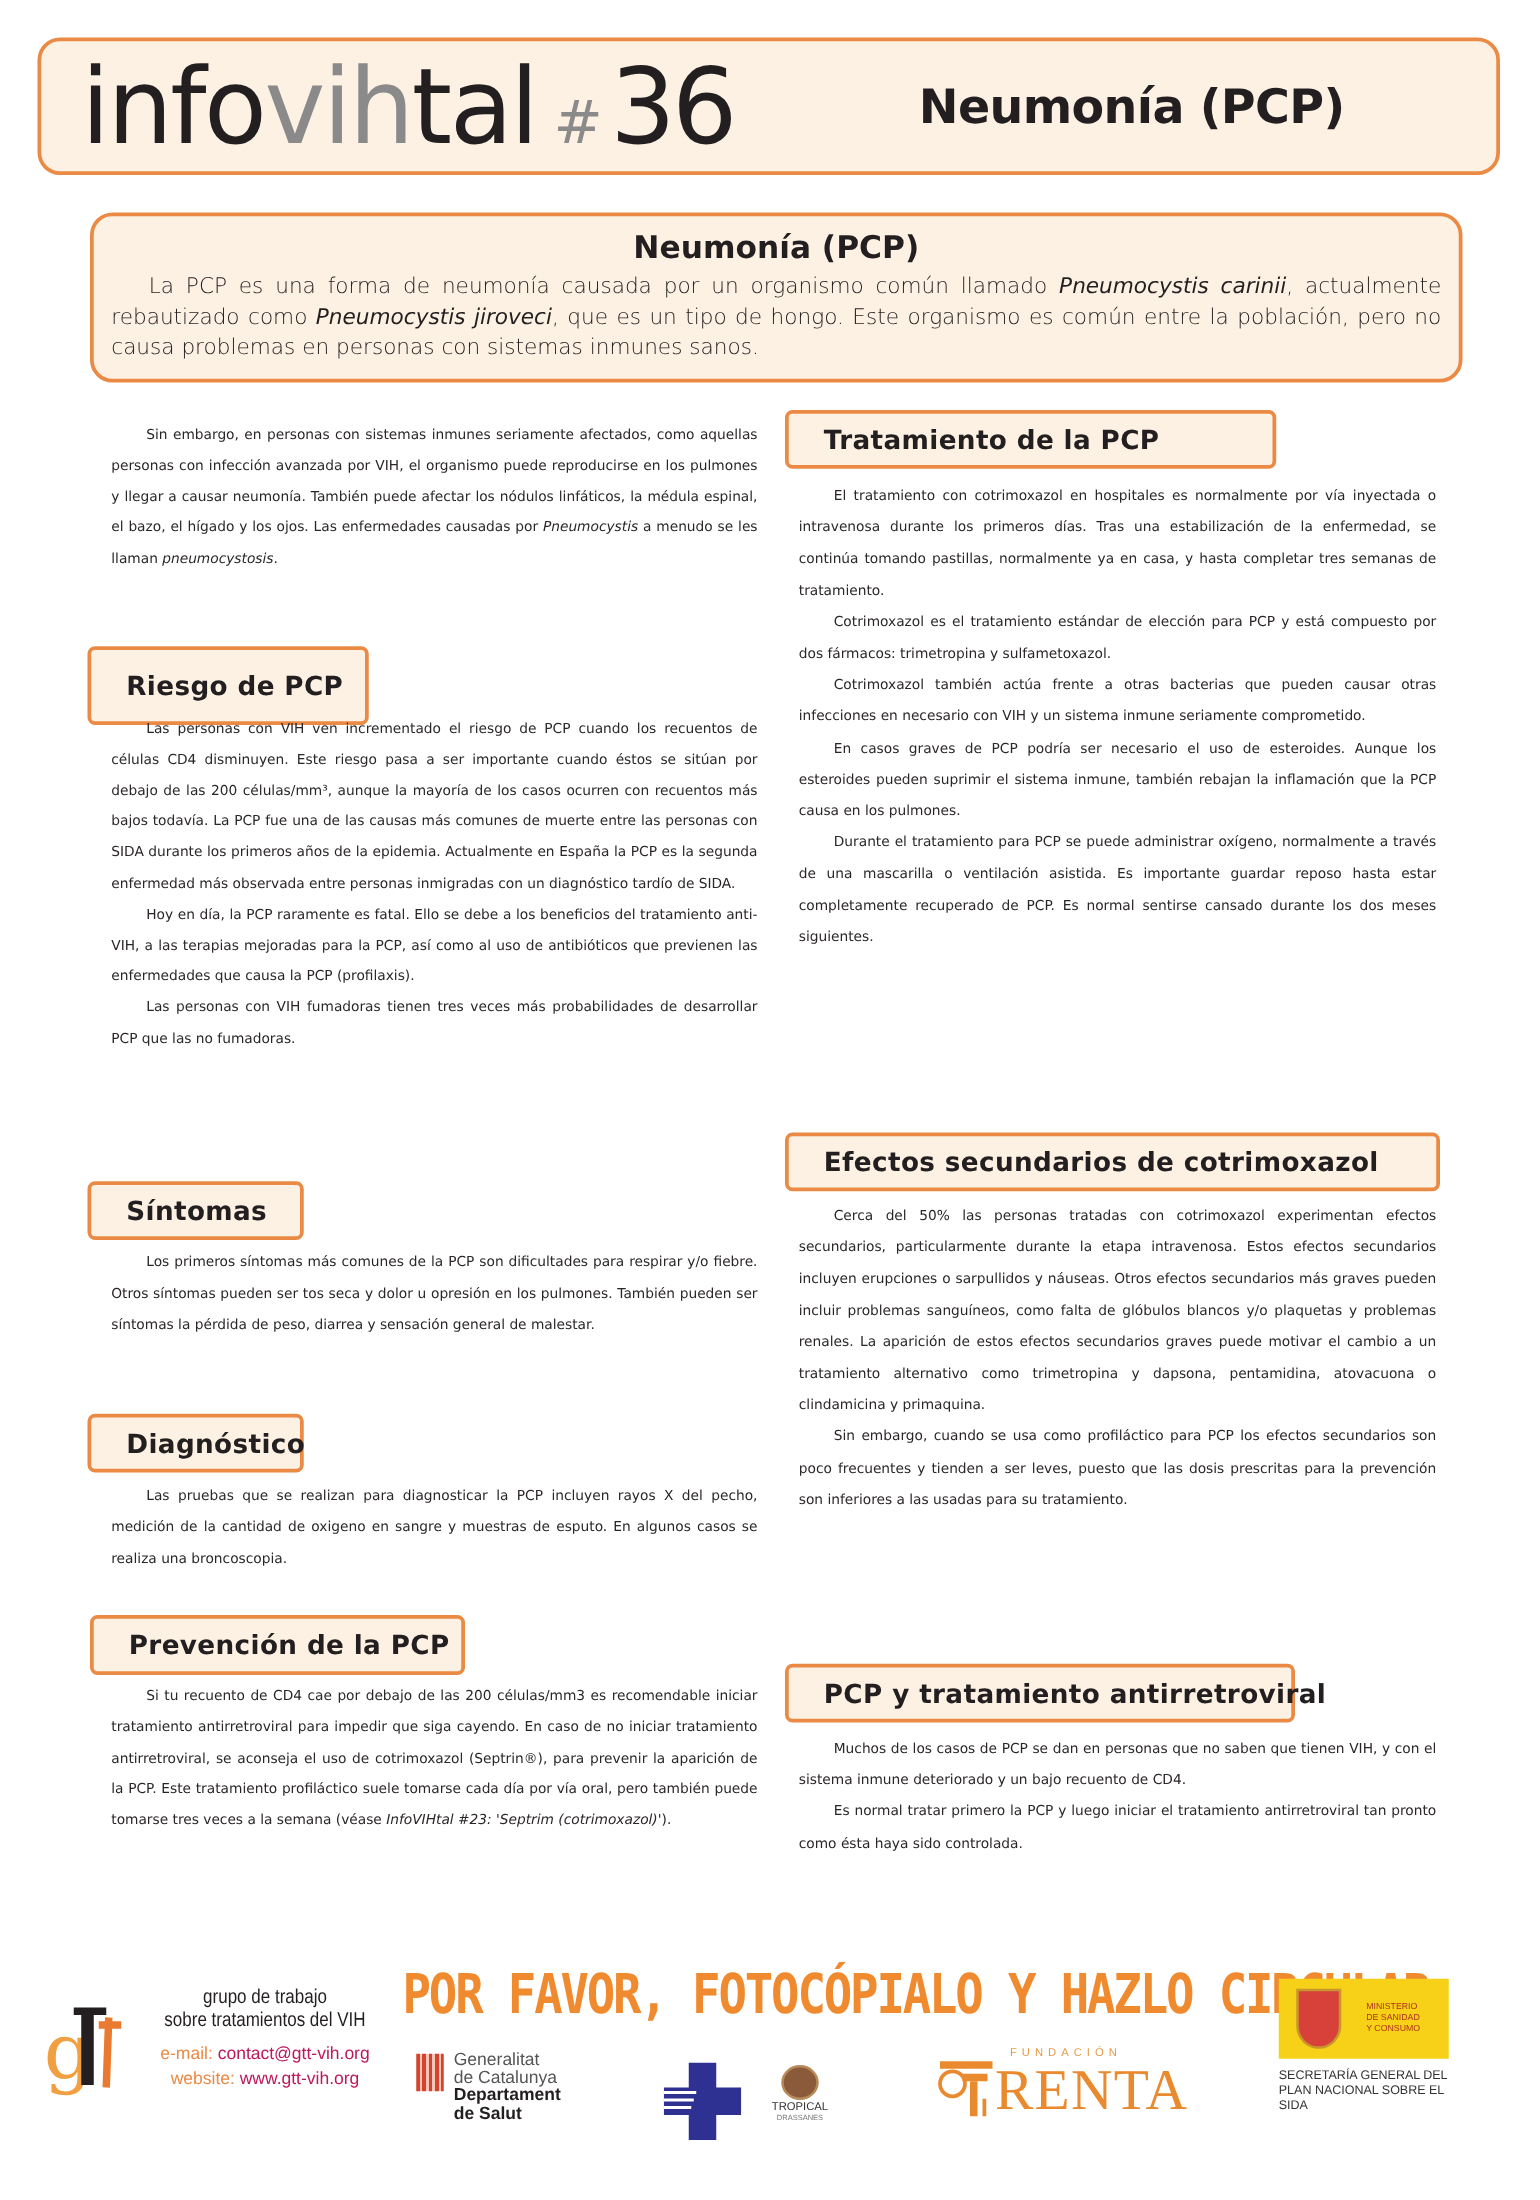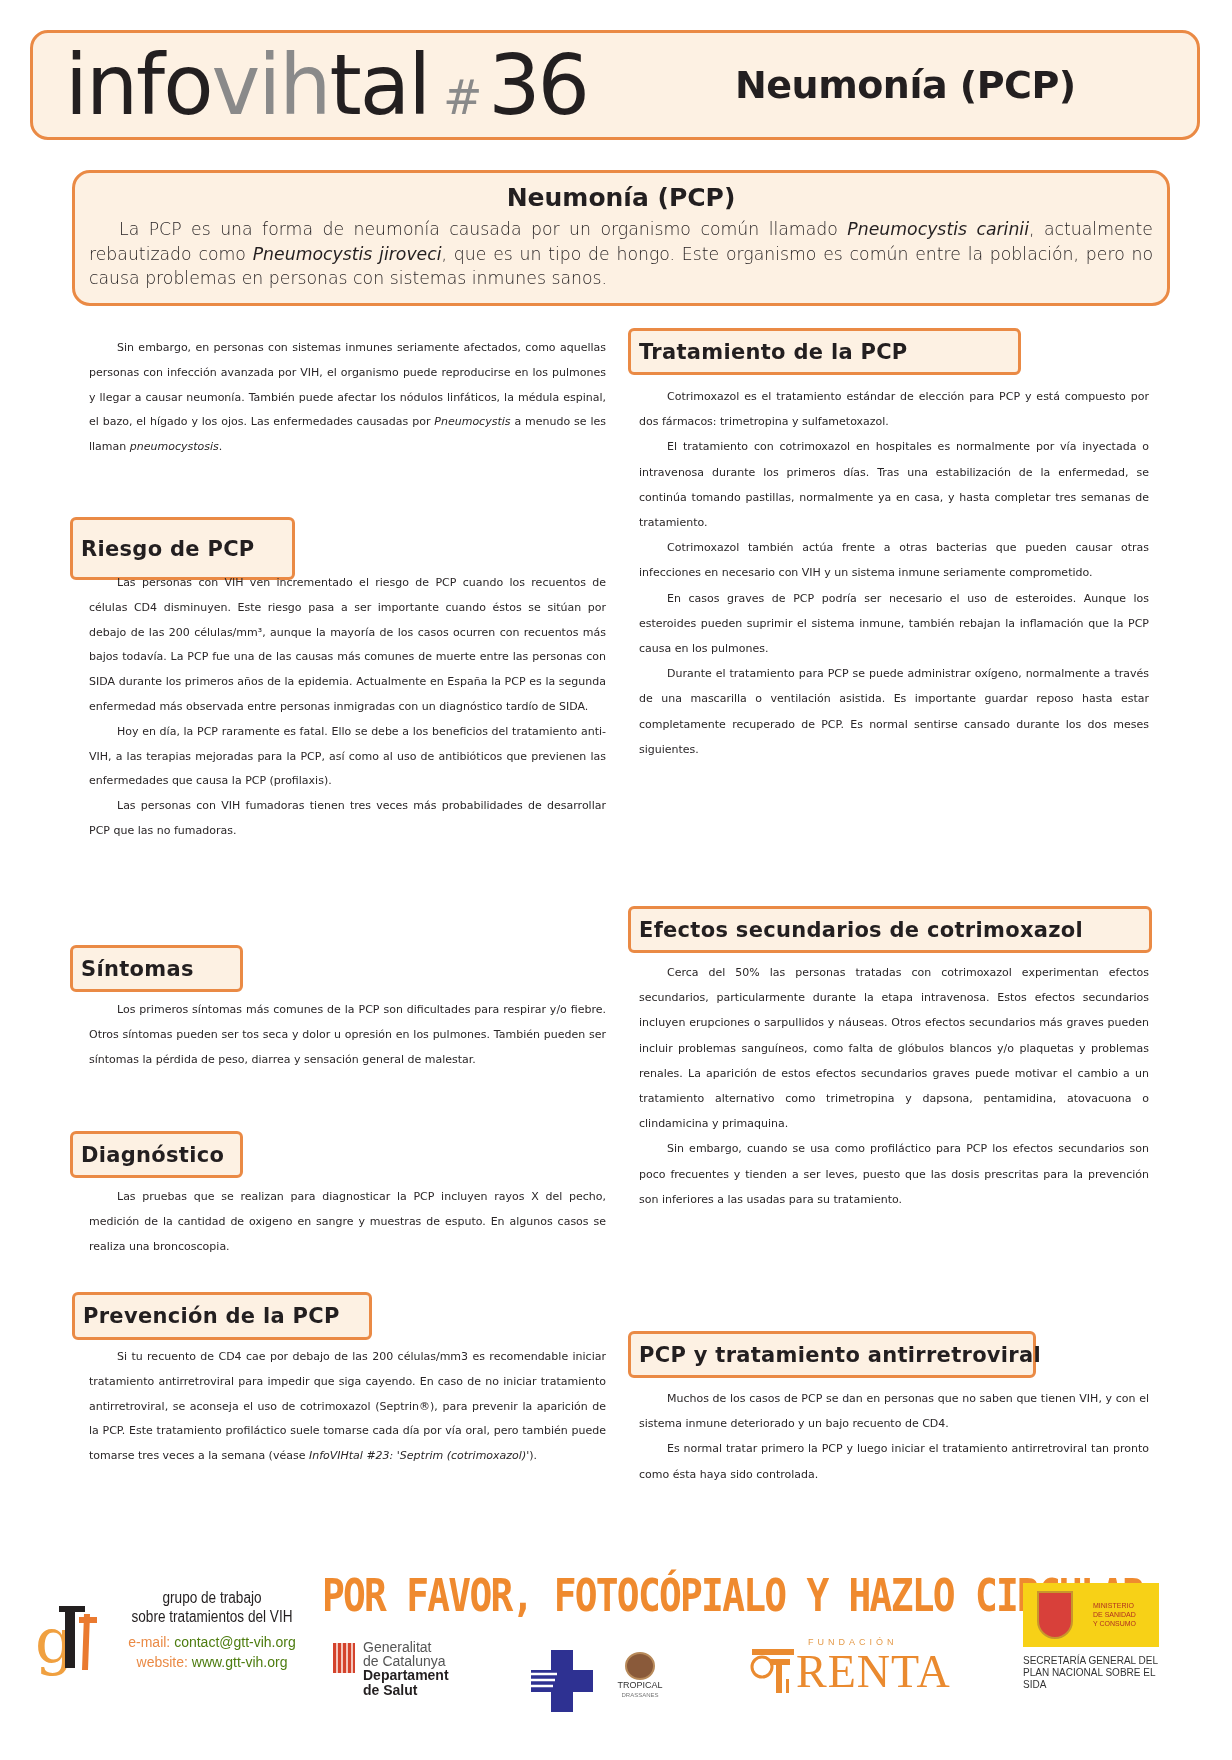--- a/index.html
+++ b/index.html
@@ -1,21 +1,21 @@
 <!DOCTYPE html>
 <html><head>
 <meta charset="utf-8">
 <style>
   * { box-sizing: border-box; margin: 0; padding: 0; }
   html, body { width: 1232px; height: 1760px; background: #ffffff; overflow: hidden; }
   body { position: relative; font-family: "DejaVu Sans", "Liberation Sans", sans-serif; color: #231f20; }
 
   .box { position: absolute; background: #fdf1e3; border: 3px solid #ea8a45; border-radius: 18px; }
   .hdr-box { position: absolute; background: #fdf1e3; border: 3px solid #ea8a45; border-radius: 6px; }
-  .hdr-box span { position: absolute; left: 8px; top: 50%; transform: translateY(-50%); font-family: "DejaVu Sans", sans-serif; font-weight: bold; font-size: 21px; letter-spacing: 0.3px; color: #231f20; white-space: nowrap; }
+  .hdr-box span { position: absolute; left: 28px; top: 50%; transform: translateY(-50%); font-family: "DejaVu Sans", sans-serif; font-weight: bold; font-size: 21px; letter-spacing: 0.3px; color: #231f20; white-space: nowrap; }
 
   #masthead { left: 30px; top: 30px; width: 1170px; height: 110px; }
   #masthead .brand { position: absolute; left: 32px; top: 2px; font-family: "DejaVu Sans", sans-serif; font-size: 84px; letter-spacing: -2px; line-height: 100px; color: #231f20; transform: scaleX(0.98); transform-origin: left; }
   #masthead .brand .grey { color: #8a8a8a; }
   #masthead .issue-hash { font-size: 48px; color: #8a8a8a; margin-left: 14px; letter-spacing: 0; }
   #masthead .issue-num { font-size: 84px; color: #231f20; margin-left: 6px; letter-spacing: -3px; }
   #masthead .topic { position: absolute; left: 702px; top: 24px; font-family: "DejaVu Sans", sans-serif; font-weight: bold; font-size: 38px; line-height: 56px; color: #231f20; letter-spacing: -0.5px; }
 
   #intro { left: 72px; top: 170px; width: 1098px; height: 136px; }
   #intro .title { position: absolute; left: 0; right: 0; top: 10px; text-align: center; font-weight: bold; font-size: 25px; color: #231f20; }
@@ -24,21 +24,21 @@
   .col-text { position: absolute; font-family: "DejaVu Sans", sans-serif; font-size: 11px; line-height: 24.8px; text-align: justify; color: #2a2627; }
   .col-text p { text-indent: 28px; }
   .col-text i { font-style: italic; }
 
   #footer-gtt-logo { position: absolute; left: 35px; top: 1600px; width: 80px; height: 80px; }
   #footer-gtt-text { position: absolute; left: 112px; top: 1588px; width: 200px; text-align: center; font-family: "Liberation Sans", sans-serif; }
   #footer-gtt-text .l1 { font-size: 16px; line-height: 19px; color: #231f20; transform: scaleX(0.85); }
   #footer-gtt-text .l2 { font-size: 16px; line-height: 19px; color: #231f20; transform: scaleX(0.85); }
   #footer-gtt-text .contact { font-size: 14px; line-height: 20px; margin-top: 6px; }
   #footer-gtt-text .contact .k { color: #ea8a45; }
-  #footer-gtt-text .contact .v { color: #4d7c0f; }
+  #footer-gtt-text .contact .v { color: #be185d; }
 
   #slogan { position: absolute; left: 322px; top: 1568px; width: 700px; height: 56px; font-family: "DejaVu Sans Mono", monospace; font-weight: bold; font-size: 44px; line-height: 56px; color: #ef8a2f; letter-spacing: -2px; white-space: nowrap; transform: scaleX(0.86); transform-origin: left; }
 
   #gencat { position: absolute; left: 333px; top: 1643px; }
   #gencat .flag { position: absolute; left: 0; top: 0; width: 22px; height: 30px; background: repeating-linear-gradient(90deg, #d4432c 0 3px, #f4c6bc 3px 5px); }
   #gencat .t { position: absolute; left: 30px; top: -3px; font-family: "Liberation Sans", sans-serif; white-space: nowrap; }
   #gencat .t .a { font-size: 14px; line-height: 14px; color: #555; display: block; }
   #gencat .t .b { font-size: 14px; line-height: 15px; color: #231f20; font-weight: bold; display: block; }
 
   #cross-logo { position: absolute; left: 531px; top: 1650px; width: 62px; height: 62px; }
@@ -102,22 +102,22 @@
   <span>Prevención de la PCP</span>
 </div>
 <div class="col-text" style="left:89px; top:1345px; width:517px;">
   <p><span>Si tu recuento de CD4 cae por debajo de las 200 células/mm3 es recomendable iniciar tratamiento antirretroviral para impedir que siga cayendo. En caso de no iniciar tratamiento antirretroviral, se aconseja el uso de cotrimoxazol (Septrin®), para prevenir la aparición de la PCP. Este tratamiento profiláctico suele tomarse cada día por vía oral, pero también puede tomarse tres veces a la semana (véase </span><i>InfoVIHtal #23: 'Septrim (cotrimoxazol)'</i><span>).</span></p>
 </div>
 
 <div class="hdr-box" style="left:628px; top:328px; width:393px; height:47px;">
   <span>Tratamiento de la PCP</span>
 </div>
 <div class="col-text" style="left:639px; top:384px; width:510px; line-height:25.2px;">
+  <p>El tratamiento con cotrimoxazol en hospitales es normalmente por vía inyectada o intravenosa durante los primeros días. Tras una estabilización de la enfermedad, se continúa tomando pastillas, normalmente ya en casa, y hasta completar tres semanas de tratamiento.</p>
   <p>Cotrimoxazol es el tratamiento estándar de elección para PCP y está compuesto por dos fármacos: trimetropina y sulfametoxazol.</p>
-  <p>El tratamiento con cotrimoxazol en hospitales es normalmente por vía inyectada o intravenosa durante los primeros días. Tras una estabilización de la enfermedad, se continúa tomando pastillas, normalmente ya en casa, y hasta completar tres semanas de tratamiento.</p>
   <p>Cotrimoxazol también actúa frente a otras bacterias que pueden causar otras infecciones en necesario con VIH y un sistema inmune seriamente comprometido.</p>
   <p>En casos graves de PCP podría ser necesario el uso de esteroides. Aunque los esteroides pueden suprimir el sistema inmune, también rebajan la inflamación que la PCP causa en los pulmones.</p>
   <p>Durante el tratamiento para PCP se puede administrar oxígeno, normalmente a través de una mascarilla o ventilación asistida. Es importante guardar reposo hasta estar completamente recuperado de PCP. Es normal sentirse cansado durante los dos meses siguientes.</p>
 </div>
 
 <div class="hdr-box" style="left:628px; top:906px; width:524px; height:47px;">
   <span>Efectos secundarios de cotrimoxazol</span>
 </div>
 <div class="col-text" style="left:639px; top:960px; width:510px; line-height:25.2px;">
   <p>Cerca del 50% las personas tratadas con cotrimoxazol experimentan efectos secundarios, particularmente durante la etapa intravenosa. Estos efectos secundarios incluyen erupciones o sarpullidos y náuseas. Otros efectos secundarios más graves pueden incluir problemas sanguíneos, como falta de glóbulos blancos y/o plaquetas y problemas renales. La aparición de estos efectos secundarios graves puede motivar el cambio a un tratamiento alternativo como trimetropina y dapsona, pentamidina, atovacuona o clindamicina y primaquina.</p>

